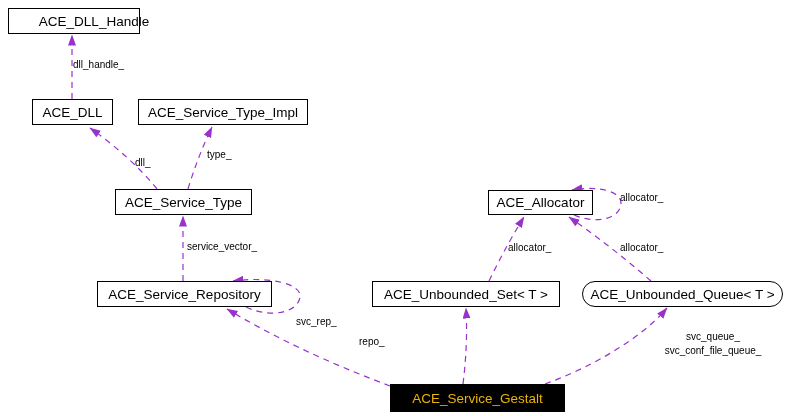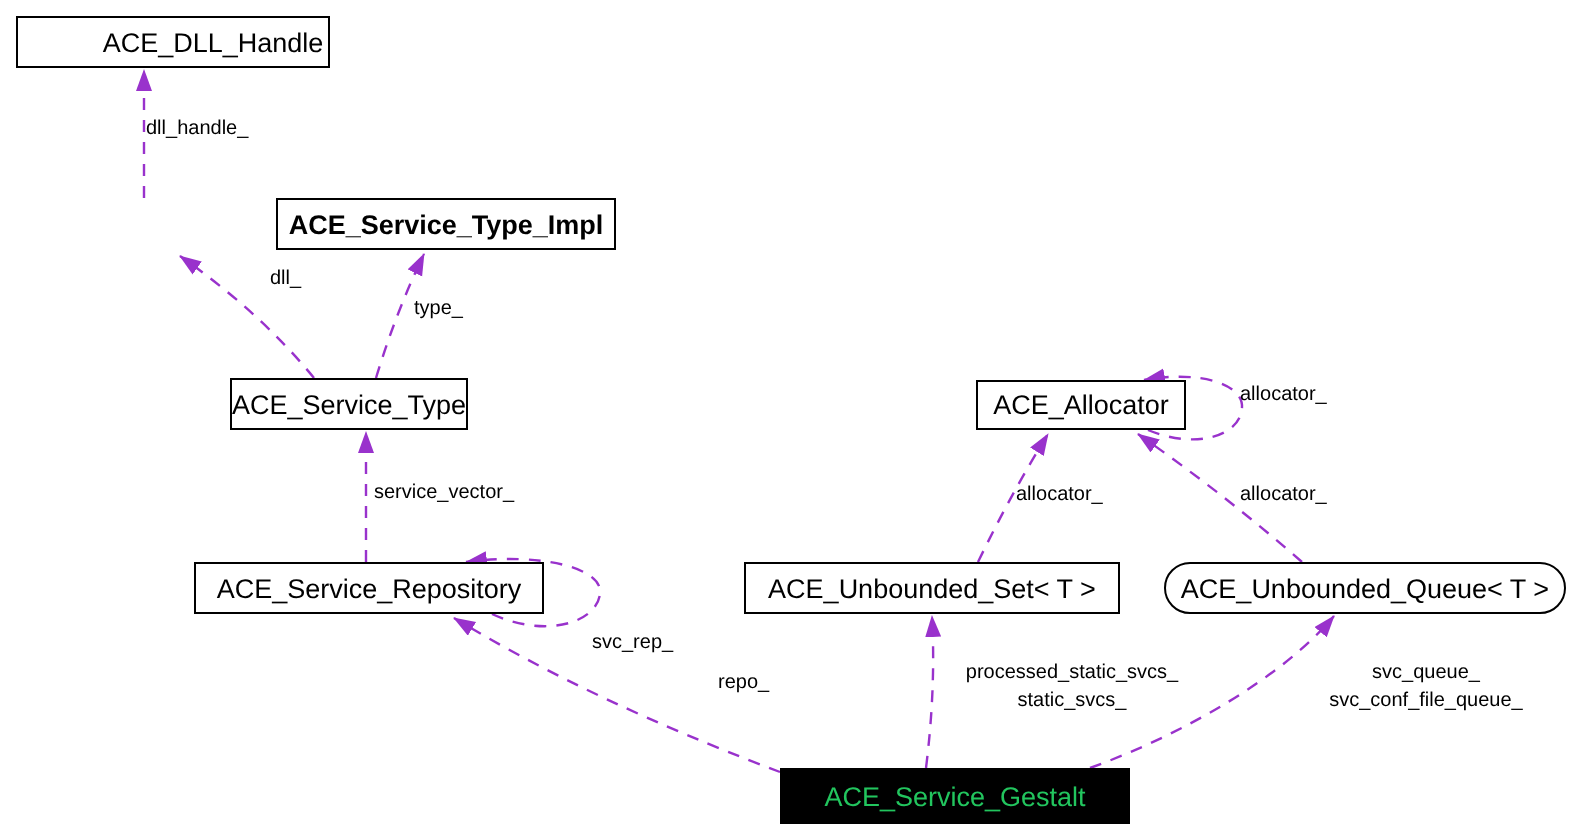--- a/index.html
+++ b/index.html
@@ -7,21 +7,21 @@
     position:relative; width:796px; height:416px; background:#ffffff;
     font-family:"Liberation Sans", sans-serif; overflow:hidden;
   }
   #edges { position:absolute; left:0; top:0; width:796px; height:416px; }
   .node {
     position:absolute; box-sizing:border-box;
     border:1px solid #000000; background:#ffffff; color:#000000;
     display:flex; align-items:center; justify-content:center;
     font-size:13.5px; white-space:nowrap; z-index:2;
   }
-  .node.focus { background:#000000; color:#22c55e; border-color:#000000;text-align:right; }
+  .node.focus { background:#000000; color:#eab308; border-color:#000000;text-align:right; }
   .elabel {
     position:absolute; color:#000000; font-size:10px; line-height:13.5px;
     white-space:nowrap; z-index:3;
   }
   .elabel.centered { text-align:center; white-space:normal; }
   .elabel.centered span { display:block; white-space:nowrap; }
 </style>
 </head>
 <body>
 
@@ -41,42 +41,39 @@
       <path d="M246,307 C272,319 298,312 300,297 C302,284 270,276 233,281" marker-end="url(#arrow)"></path>
       <path d="M574,215 C598,225 620,218 621,204 C622,192 600,185 572,190" marker-end="url(#arrow)"></path>
       <path d="M489,281 Q506,246 524,217" marker-end="url(#arrow)"></path>
       <path d="M651,281 Q612,247 569,217" marker-end="url(#arrow)"></path>
       <path d="M390,386 C345,369 285,344 227,309" marker-end="url(#arrow)"></path>
       <path d="M463,384 Q468,344 466,308" marker-end="url(#arrow)"></path>
       <path d="M545,384 C592,367 642,338 667,308" marker-end="url(#arrow)"></path>
     </g>
   </svg>
 
-  <div class="node" style="left:8px;   top:8px;   width:157px; height:26px;padding-left:40px;">ACE_DLL_Handle</div>
-  <div class="node" style="left:138px; top:99px;  width:170px; height:26px;font-weight:bold;">ACE_Service_Type_Impl</div>
-  <div class="node" style="left:115px; top:189px; width:119px; height:26px;">ACE_Service_Type</div>
+  <div class="node" style="left:8px;   top:8px;   width:132px; height:26px;padding-left:40px;">ACE_DLL_Handle</div>
+  <div class="node" style="left:32px;  top:99px;  width:81px;  height:26px;">ACE_DLL</div>
+  <div class="node" style="left:138px; top:99px;  width:170px; height:26px;">ACE_Service_Type_Impl</div>
+  <div class="node" style="left:115px; top:189px; width:137px; height:26px;">ACE_Service_Type</div>
   <div class="node" style="left:97px;  top:281px; width:175px; height:26px;">ACE_Service_Repository</div>
   <div class="node" style="left:372px; top:281px; width:188px; height:26px;">ACE_Unbounded_Set&lt; T &gt;</div>
   <div class="node" style="left:488px; top:190px; width:105px; height:25px;">ACE_Allocator</div>
   <div class="node" style="left:582px; top:281px; width:201px; height:26px;border-radius:13px;">ACE_Unbounded_Queue&lt; T &gt;</div>
   <div class="node focus" style="left:390px; top:384px; width:175px; height:28px;">ACE_Service_Gestalt</div>
 
   <div class="elabel" style="left:73px;  top:58px;">dll_handle_</div>
-  <div class="elabel" style="left:135px; top:133px;">dll_</div>
+  <div class="elabel" style="left:135px; top:156px;">dll_</div>
   <div class="elabel" style="left:207px; top:148px;">type_</div>
   <div class="elabel" style="left:187px; top:240px;">service_vector_</div>
   <div class="elabel" style="left:296px; top:286px;margin-top:29px;">svc_rep_</div>
   <div class="elabel" style="left:620px; top:191px;">allocator_</div>
   <div class="elabel" style="left:508px; top:241px;">allocator_</div>
   <div class="elabel" style="left:620px; top:241px;">allocator_</div>
   <div class="elabel" style="left:359px; top:335px;">repo_</div>
 
-  <div class="elabel centered" style="left:451px; top:330px; width:170px;">
-    <span>processed_static_svcs_</span>
-    <span>static_svcs_</span>
-  </div>
 
   <div class="elabel centered" style="left:628px; top:330px; width:170px;">
     <span>svc_queue_</span>
     <span>svc_conf_file_queue_</span>
   </div>
 
 </div>
 
 </body></html>

